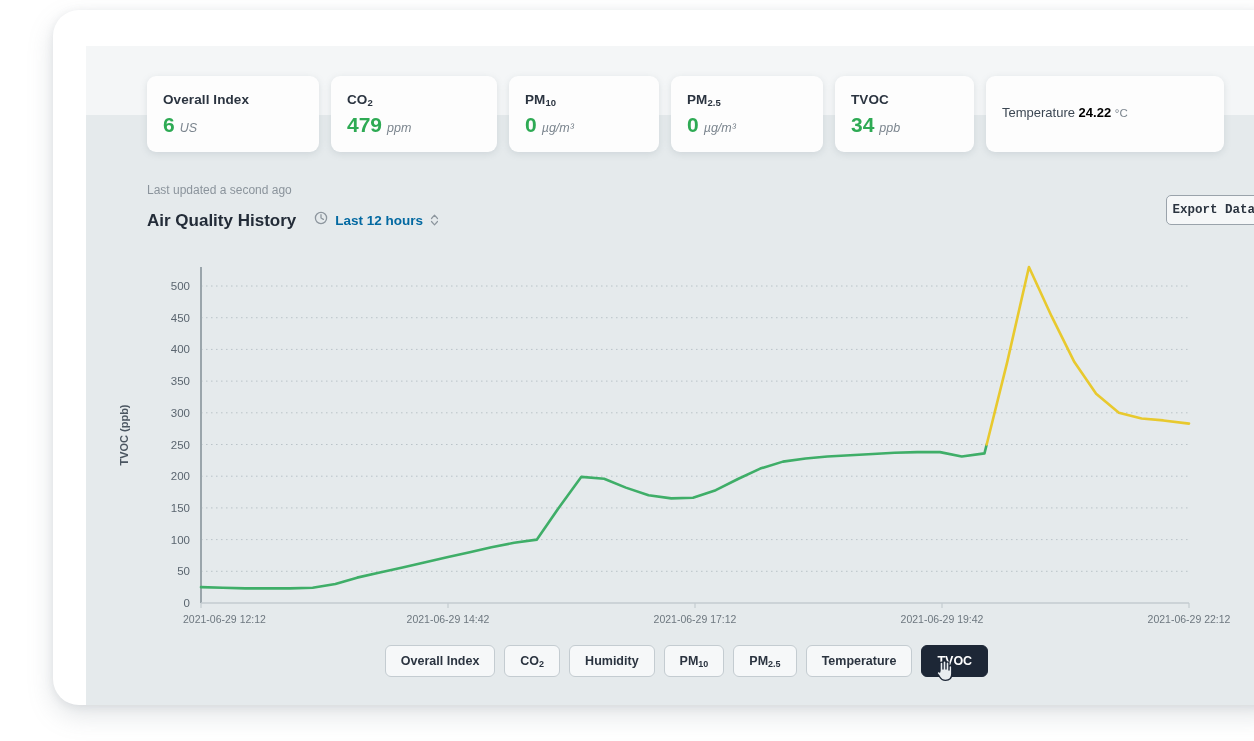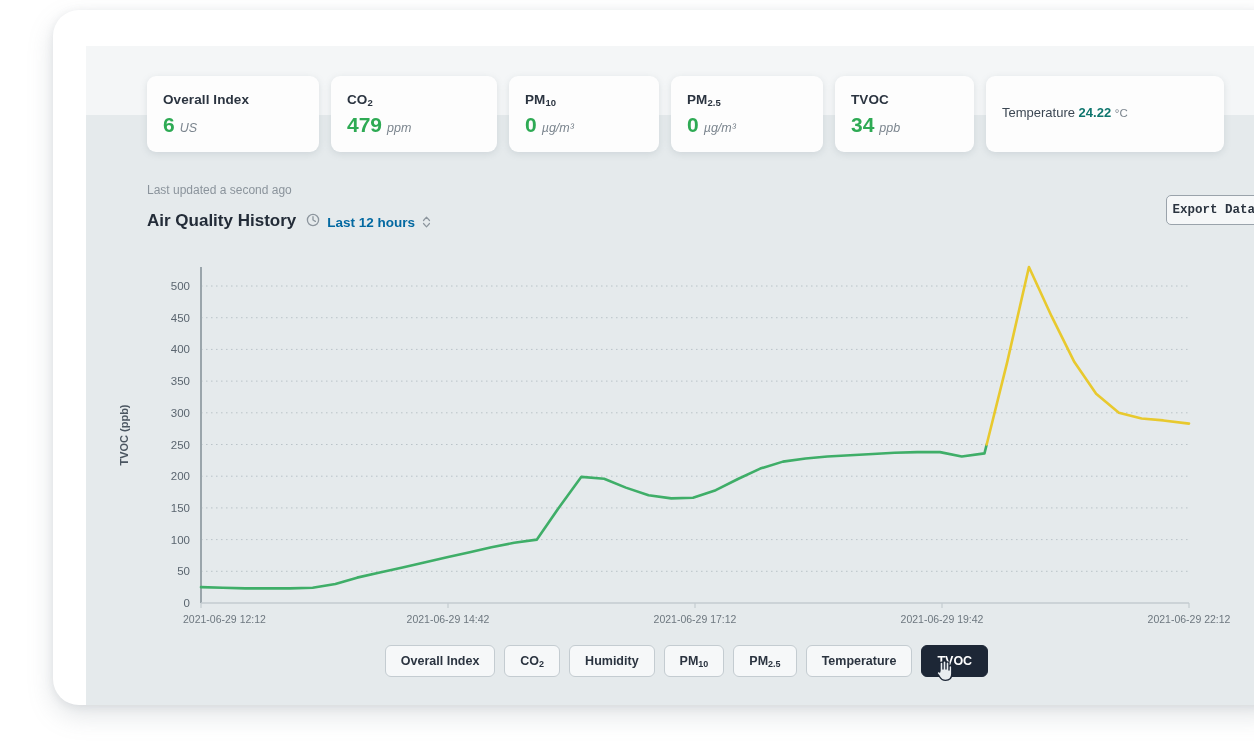--- a/index.html
+++ b/index.html
@@ -89,36 +89,36 @@
     font-size: 12.5px;
     color: #7b858e;
     font-style: italic;
   }
   .th-line {
     font-size: 13px;
     color: #3c4753;
     line-height: 1.72;
     white-space: nowrap;
   }
-  .th-line b { color: #0f766e; }
+  .th-line b { color: #000000; }
   .th-unit { color: #7b858e; font-size: 11.5px; }
 
   
   #last-updated {
     position: absolute;
     left: 61px; top: 68px;
     font-size: 12px;
     color: #8b949c;
   }
   #title-row {
     position: absolute;
     left: 61px; top: 96px;
     display: flex;
-    align-items: flex-end;
-    gap: 10px;
+    align-items: flex-start;
+    gap: 18px;
   }
   #chart-title {
     font-size: 17px;
     font-weight: bold;
     color: #232c38;
   }
   #range-picker {
     display: flex;
     align-items: center;
     gap: 7px;

